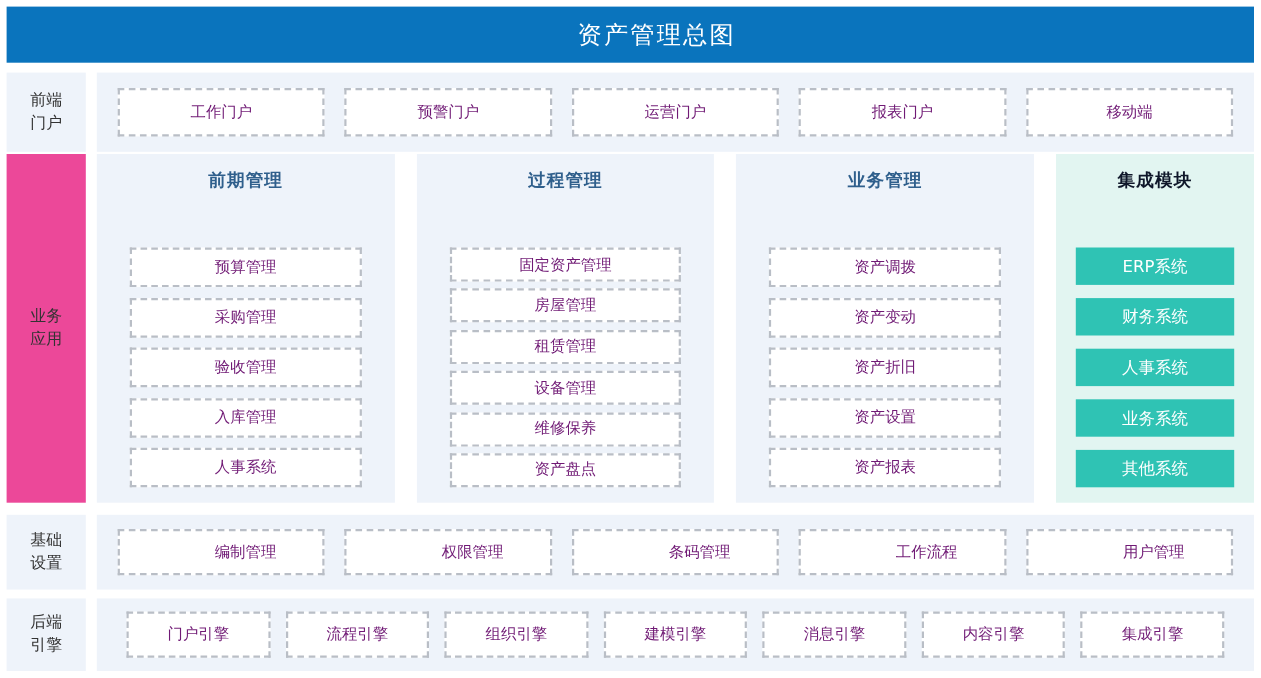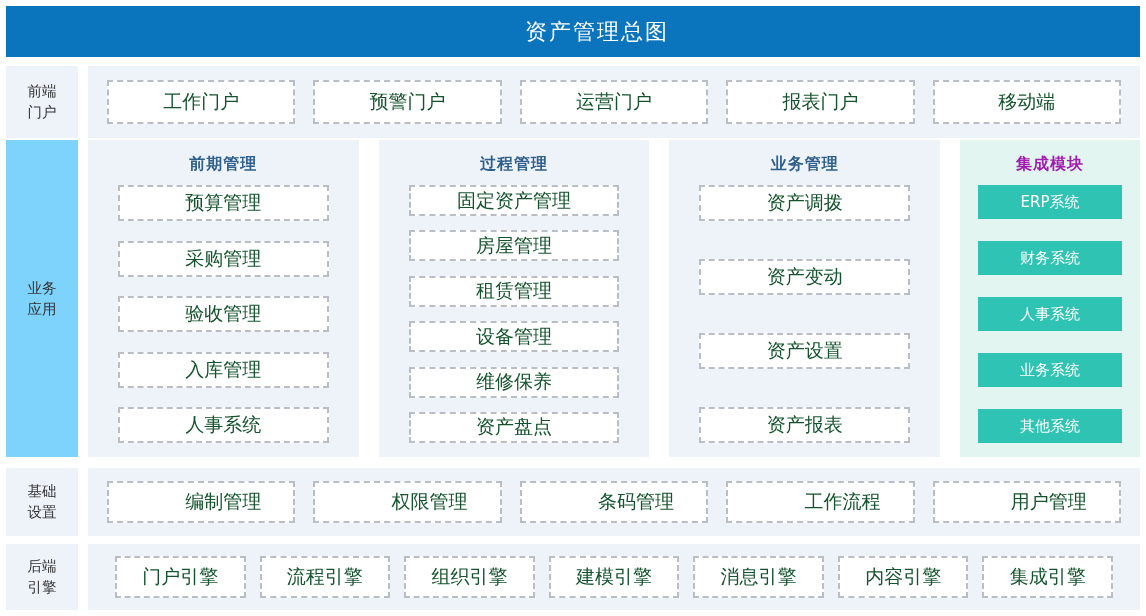--- a/index.html
+++ b/index.html
@@ -64,22 +64,22 @@
     flex: 1 1 auto;
     background: #eef3fa;
     display: flex;
     align-items: center;
   }
 
   
   .chip {
     border: 2px dashed #b9bec6;
     background: #ffffff;
-    color: #14532d;
-    font-size: 19px;
+    color: #701a75;
+    font-size: 14px;
     display: flex;
     align-items: center;
     justify-content: center;
     white-space: nowrap;
   }
 
   
   #row-portal {
     left: 6px;
     top: 66px;
@@ -96,21 +96,21 @@
     margin: 0 9px;
   }
 
   
   #row-business {
     left: 6px;
     top: 140px;
     width: 1134px;
     height: 317px;
   }
-  #row-business .row-label { background: #7dd3fc; }
+  #row-business .row-label { background: #ec4899; }
   #row-business .row-body {
     margin-left: 10px;
     background: transparent;
     align-items: stretch;
     gap: 20px;
   }
   .biz-card {
     background: #eef3fa;
     flex: 1 1 0;
     display: flex;
@@ -123,27 +123,28 @@
     flex: 0 0 180px;
     padding: 14px 18px 14px 18px;
   }
   .card-heading {
     color: #2f5f8c;
     font-size: 16px;
     font-weight: bold;
     margin-bottom: 10px;
     letter-spacing: 1px;
   }
-  .card-heading.teal { color: #a21caf; }
+  .card-heading.teal { color: #0f172a; }
   .card-items {
     width: 100%;
     flex: 1 1 auto;
     display: flex;
     flex-direction: column;
     justify-content: space-between;
+    margin-top: 40px;
   }
   .card-items .chip { height: 36px; width: 100%; }
   .card-items.dense .chip { height: 31px; }
 
   .sys-chip {
     background: #2fc3b4;
     color: #ffffff;
     font-size: 15px;
     height: 34px;
     width: 100%;
@@ -239,20 +240,21 @@
           <div class="chip">维修保养</div>
           <div class="chip">资产盘点</div>
         </div>
       </div>
 
       <div class="biz-card">
         <div class="card-heading">业务管理</div>
         <div class="card-items">
           <div class="chip">资产调拨</div>
           <div class="chip">资产变动</div>
+          <div class="chip">资产折旧</div>
           <div class="chip">资产设置</div>
           <div class="chip">资产报表</div>
         </div>
       </div>
 
       <div class="biz-card integration">
         <div class="card-heading teal">集成模块</div>
         <div class="card-items">
           <div class="sys-chip">ERP系统</div>
           <div class="sys-chip">财务系统</div>

